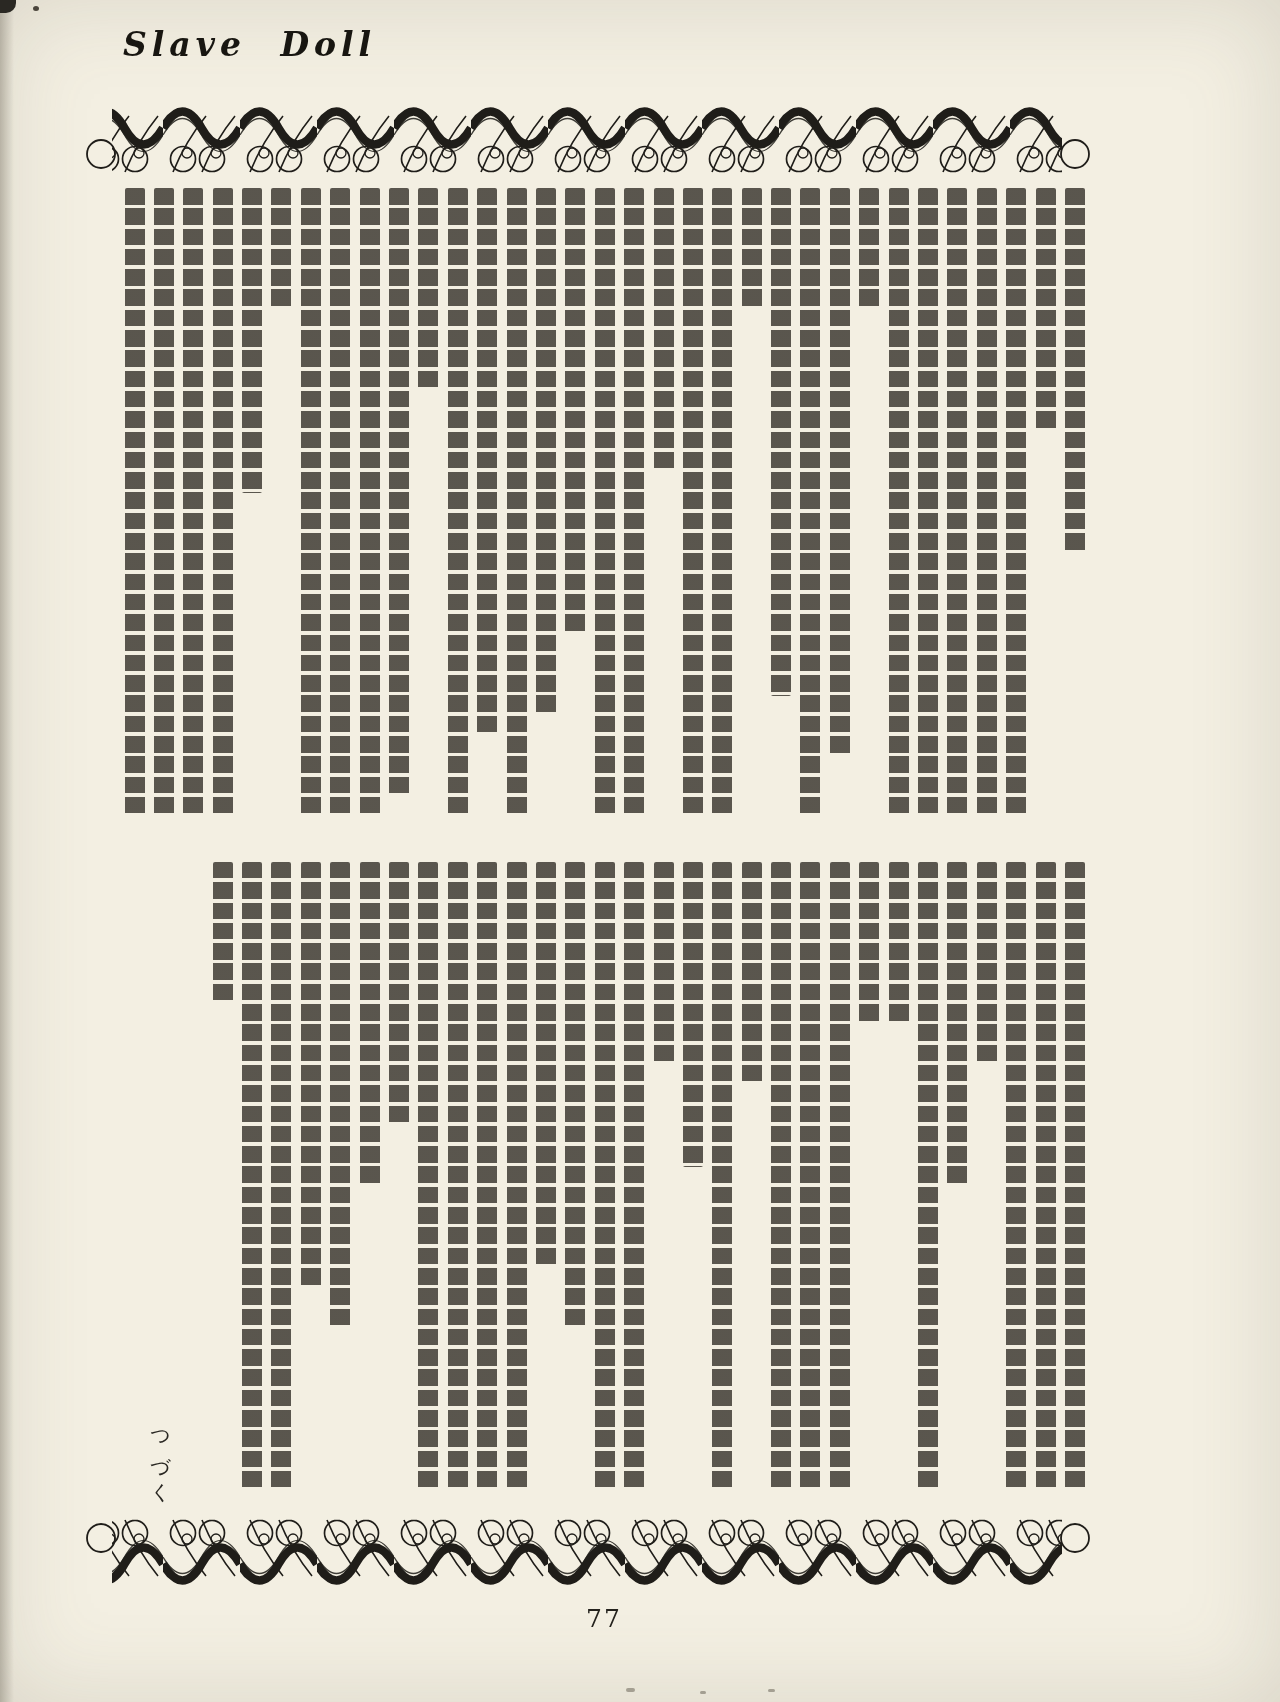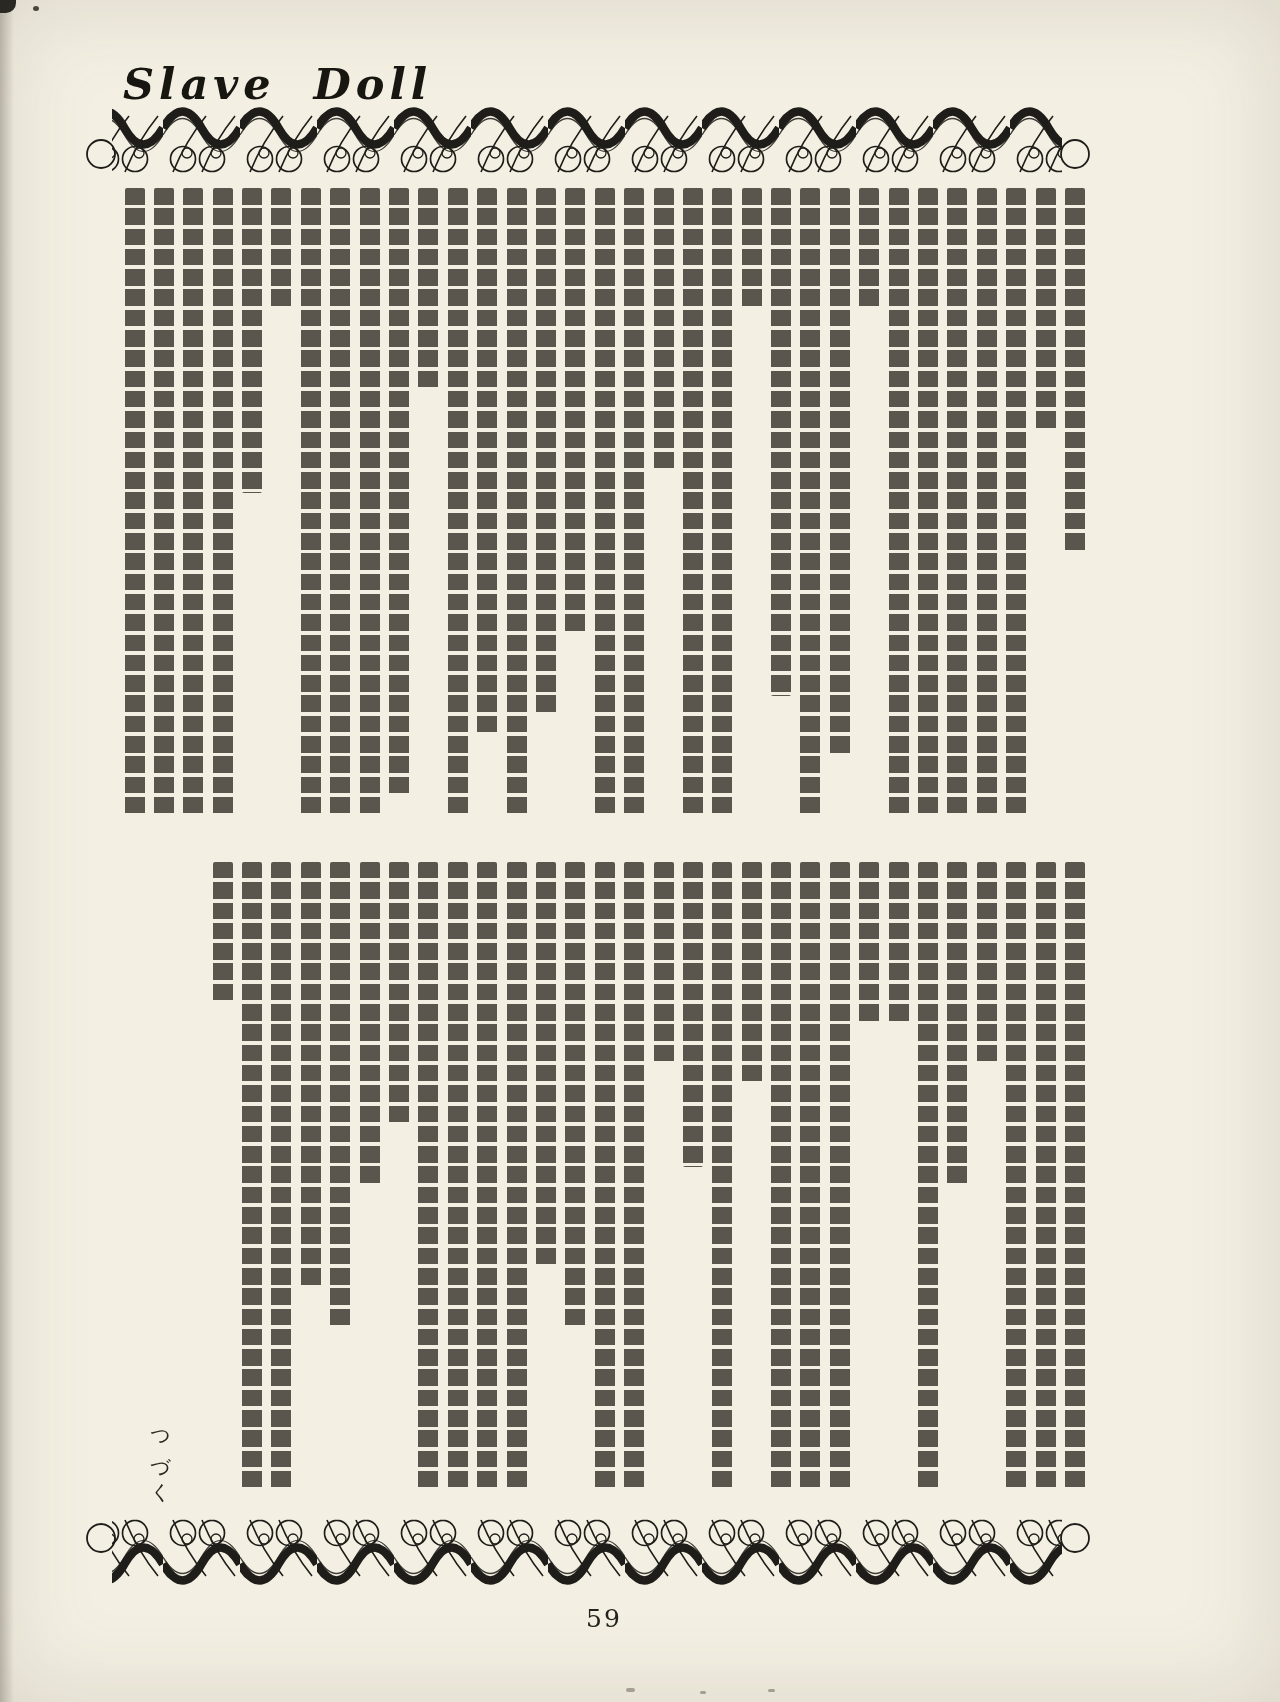--- a/index.html
+++ b/index.html
@@ -20,24 +20,23 @@
   .corner-blob{
     position:absolute;left:0;top:0;width:16px;height:13px;
     background:#2a2823;border-bottom-right-radius:10px;
   }
   .corner-dot{
     position:absolute;left:33px;top:6px;width:6px;height:5px;
     background:#4a453c;border-radius:50%;
   }
   .title{
     position:absolute;left:123px;top:25px;
-    font-size:43px;font-style:italic;font-weight:600;
+    font-size:33px;font-style:italic;font-weight:600;
     letter-spacing:5px;word-spacing:18px;color:#181611;
     white-space:nowrap;
-    margin-top:34px;
   }
   .ribbon{
     position:absolute;left:86px;width:1004px;height:78px;
   }
   .ribbon-top{top:102px;}
   .ribbon-bottom{top:1512px;transform:scaleY(-1);}
   .textblock{
     position:absolute;right:195px;
     display:flex;flex-direction:row-reverse;gap:9.4px;
     align-items:flex-start;
@@ -179,17 +178,17 @@
         <circle cx="24" cy="51" r="5" fill="none" stroke="#1f1d19" stroke-width="1.3"></circle>
         <circle cx="53" cy="51" r="5" fill="none" stroke="#1f1d19" stroke-width="1.3"></circle>
       </pattern>
     </defs>
     <circle cx="15" cy="52" r="14" fill="none" stroke="#1f1d19" stroke-width="1.8"></circle>
     <circle cx="989" cy="52" r="14" fill="none" stroke="#1f1d19" stroke-width="1.8"></circle>
     <rect x="26" y="0" width="950" height="78" fill="url(#sw2)"></rect>
   </svg>
 </div>
 
-<div class="pagenum">59</div>
+<div class="pagenum">77</div>
 
 <div class="speck s1"></div>
 <div class="speck s2"></div>
 <div class="speck s3"></div>
 
 </body></html>

